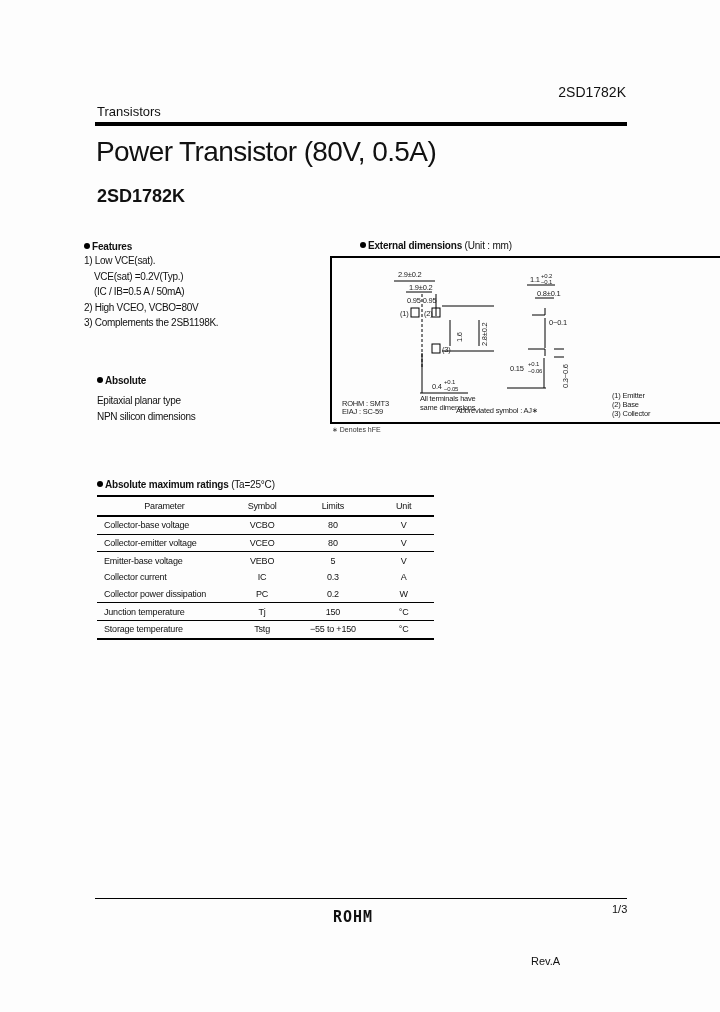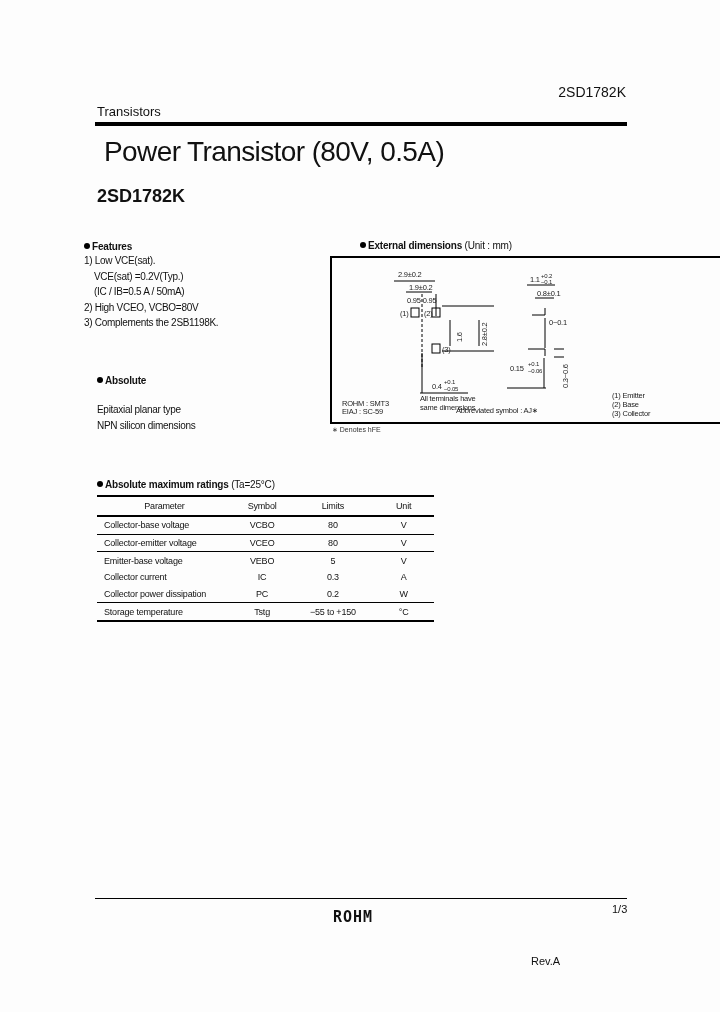--- a/index.html
+++ b/index.html
@@ -5,21 +5,21 @@
     html, body { margin: 0; padding: 0; }
     body {
       width: 720px; height: 1012px; background: #fdfdfd;
       font-family: "Liberation Sans", sans-serif; color: #111;
       position: relative; overflow: hidden;
     }
     .abs { position: absolute; }
     .part-top { left: 0; top: 84px; width: 626px; text-align: right; font-size: 14px; }
     .category { left: 97px; top: 104px; font-size: 13px; }
     .top-rule { left: 95px; top: 122px; width: 532px; height: 4px; background: #000; }
-    .title { left: 96px; top: 136px; font-size: 28px; letter-spacing: -0.6px; margin-left: 8px; }
+    .title { left: 96px; top: 136px; font-size: 28px; letter-spacing: -0.6px; }
     .part-bold { left: 97px; top: 186px; font-size: 18px; font-weight: bold; }
     .sec-head { font-size: 10px; font-weight: bold; letter-spacing: -0.2px; }
     .sec-head .normal { font-weight: normal; }
     .bullet { display:inline-block; width:6px; height:6px; border-radius:50%; background:#000; margin-right:2px; vertical-align:1px; }
     .lines { font-size: 10px; line-height: 15.5px; letter-spacing: -0.3px; }
     .lines div { white-space: nowrap; }
     .diagram-box {
       left: 330px; top: 256px; width: 404px; height: 168px;
       border: 2px solid #000; box-sizing: border-box;
     }
@@ -57,21 +57,21 @@
     <div>1) Low VCE(sat).</div>
     <div style="padding-left:10px">VCE(sat) =0.2V(Typ.)</div>
     <div style="padding-left:10px">(IC / IB=0.5 A / 50mA)</div>
     <div>2) High VCEO, VCBO=80V</div>
     <div>3) Complements the 2SB1198K.</div>
   </div>
 </div>
 
 <div class="abs" style="left:97px; top:375px;">
   <div class="sec-head"><span class="bullet"></span><span>Absolute</span></div>
-  <div class="lines" style="margin-top:16px;">
+  <div class="lines" style="margin-top:7px;">
     <div>Epitaxial planar type</div>
     <div>NPN silicon dimensions</div>
   </div>
 </div>
 
 <div class="abs sec-head" style="left:331px; top:240px;padding-left:29px;"><span class="bullet"></span><span>External dimensions</span> <span class="normal">(Unit : mm)</span></div>
 
 <div class="abs diagram-box">
   <svg width="336" height="168" viewBox="0 0 336 168">
     <g stroke="#000" fill="none" stroke-width="1">
@@ -172,20 +172,26 @@
       <td class="c">IC</td>
       <td class="c">0.3</td>
       <td class="c">A</td>
     </tr>
     <tr>
       <td class="p">Collector power dissipation</td>
       <td class="c">PC</td>
       <td class="c">0.2</td>
       <td class="c">W</td>
     </tr>
+    <tr class="sep">
+      <td class="p">Junction temperature</td>
+      <td class="c">Tj</td>
+      <td class="c">150</td>
+      <td class="c">°C</td>
+    </tr>
     <tr class="sep last">
       <td class="p">Storage temperature</td>
       <td class="c">Tstg</td>
       <td class="c">−55 to +150</td>
       <td class="c">°C</td>
     </tr>
   </tbody>
 </table>
 
 <div class="abs bottom-rule"></div>

